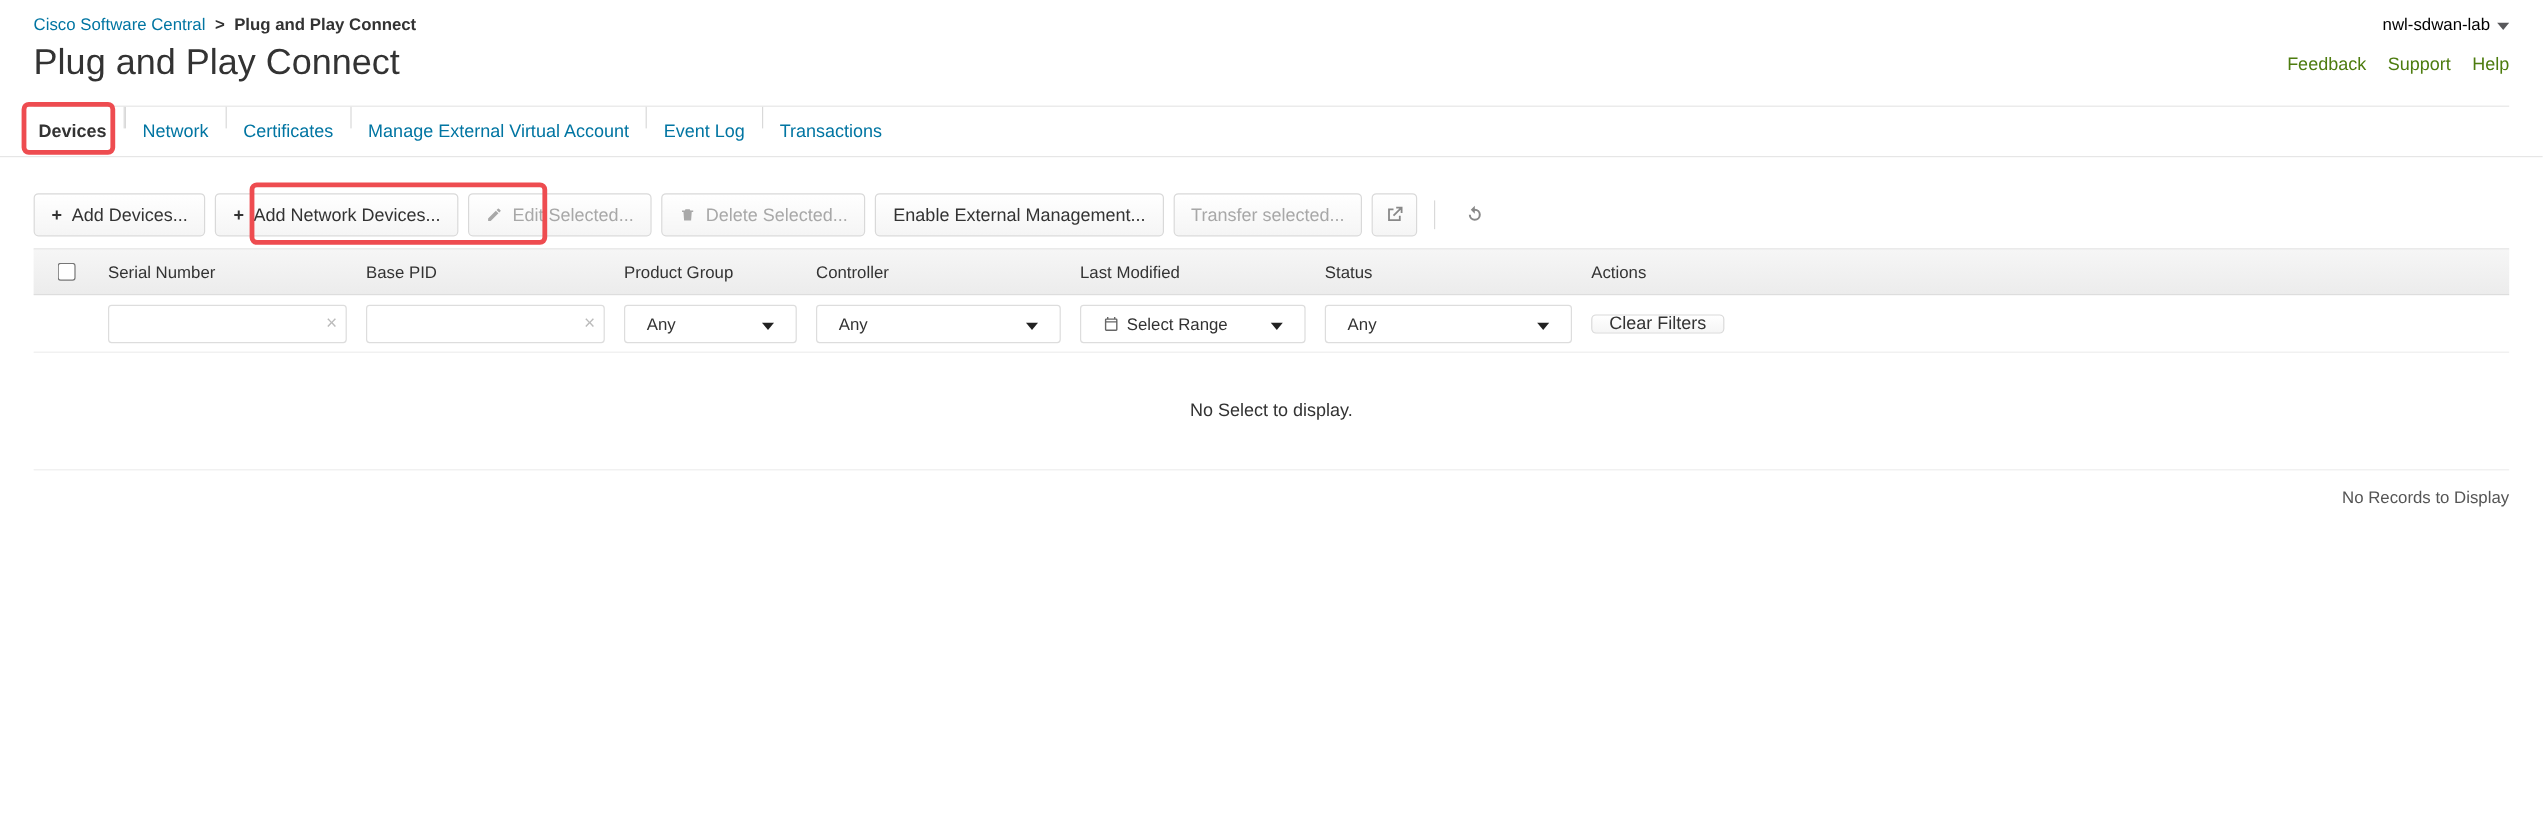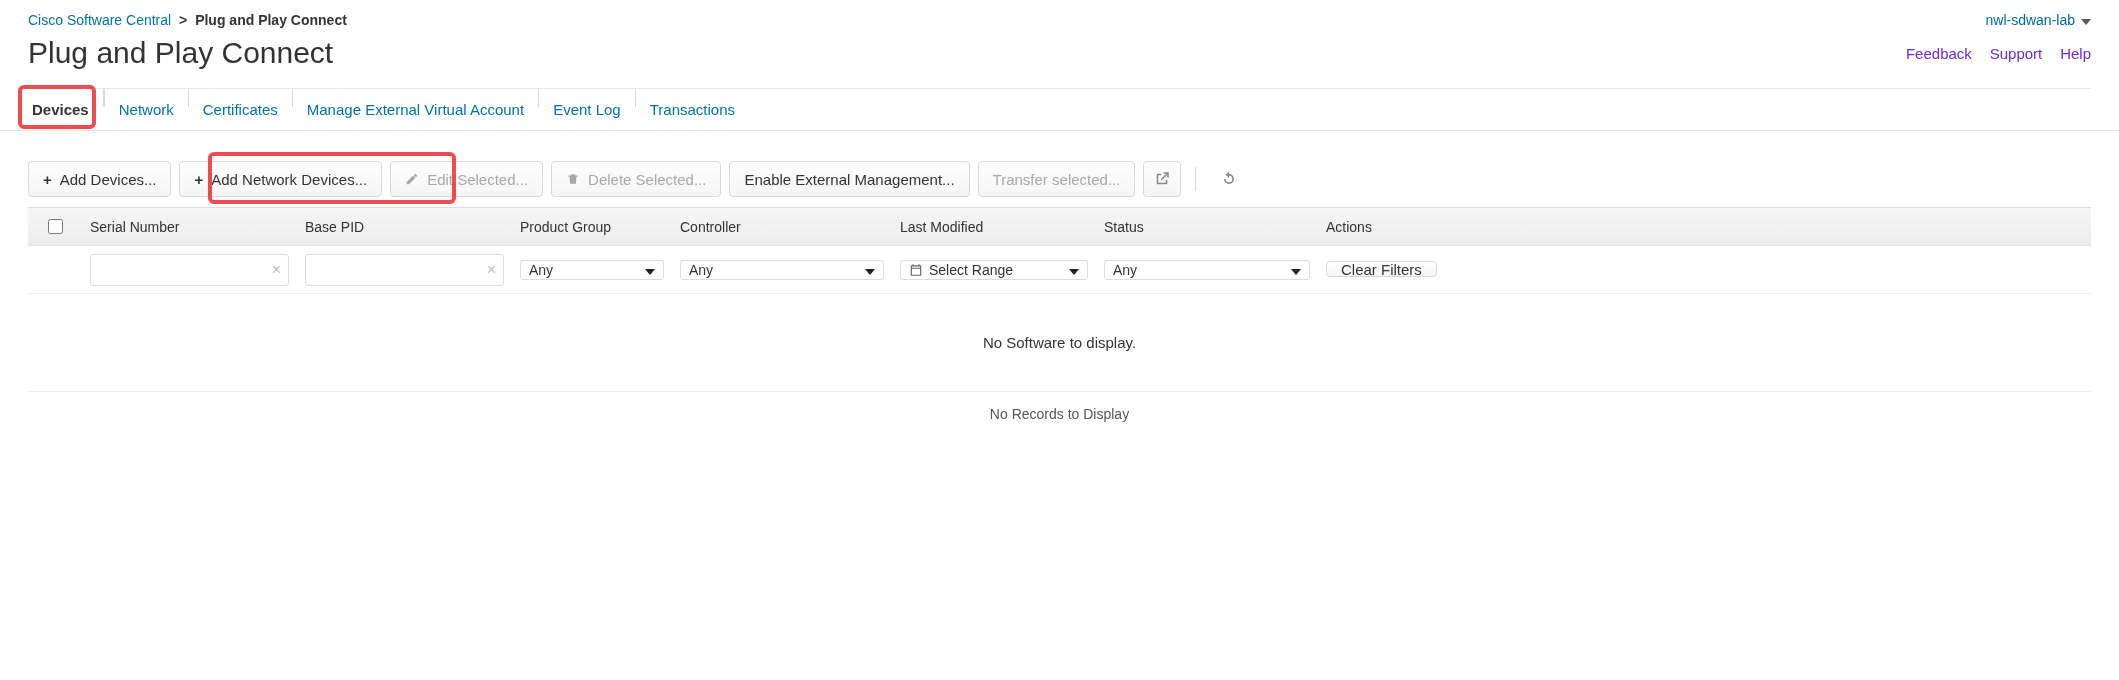--- a/index.html
+++ b/index.html
@@ -16,39 +16,39 @@
     align-items: center;
     padding: 4px 28px 8px 28px;
   }
   .breadcrumb {
     font-size: 14px;
   }
   .breadcrumb a { color: #0175a2; text-decoration: none; }
   .breadcrumb .sep { color: #333; margin: 0 4px; font-weight: bold;}
   .breadcrumb .current { color: #333; font-weight: bold; }
   .account-switch {
-    color: #0369a1;
+    color: #000000;
     cursor: pointer;
     display: inline-flex;
     align-items: center;
   }
   .account-switch .caret { margin-left: 6px; }
   .title-row {
     display: flex;
     justify-content: space-between;
     align-items: center;
     padding: 0 28px 18px 28px;
   }
   h1.page-title {
     font-weight: 300;
     font-size: 30px;
     color: #333;
   }
   .help-links a {
-    color: #6d28d9;
+    color: #4d7c0f;
     text-decoration: none;
     margin-left: 14px;
     font-size: 15px;
   }
   hr.sep-line {
     border: none;
     border-top: 1px solid #e6e6e6;
     margin: 0 28px;
   }
   .tabs {
@@ -178,43 +178,43 @@
   .input-wrap { position: relative; }
   .input-wrap .clear-x {
     position: absolute;
     right: 8px;
     top: 7px;
     color: #bbb;
     font-size: 16px;
     cursor: pointer;
   }
   .select-like {
-    height: 20px;
+    height: 32px;
     border: 1px solid #ddd;
     border-radius: 3px;
     display: flex;
     align-items: center;
     justify-content: space-between;
-    padding: 0 8px;
+    padding: 0 18px;
     font-size: 14px;
     cursor: pointer;
     background:#fff;
     text-align:right;
   }
   .select-like .caret { color: #333; }
   .cal-icon { margin-right: 6px; color:#666; font-size: 13px;}
   .empty {
     text-align: center;
     padding: 40px 0;
     font-size: 15px;
     color: #333;
     border-bottom: 1px solid #eee;
   }
   .footer {
-    text-align: center;
+    text-align: right;
     padding: 14px 28px 0 28px;
     color: #555;
     font-size: 14px;
   }
   .caret-down {
     display:inline-block;
     width:0;height:0;
     border-left:5px solid transparent;
     border-right:5px solid transparent;
     border-top:6px solid #58585b;
@@ -384,16 +384,16 @@
         <span class="caret"><span class="caret-down dark"></span></span>
       </div>
     </div>
     <div class="col c-actions">
       <button class="btn" style="height:16px;">
         <span>Clear Filters</span>
       </button>
     </div>
   </div>
 
-  <div class="empty">No Software to display.</div>
+  <div class="empty">No Select to display.</div>
 </div>
 
 <div class="footer">No Records to Display</div>
 
 </body></html>

